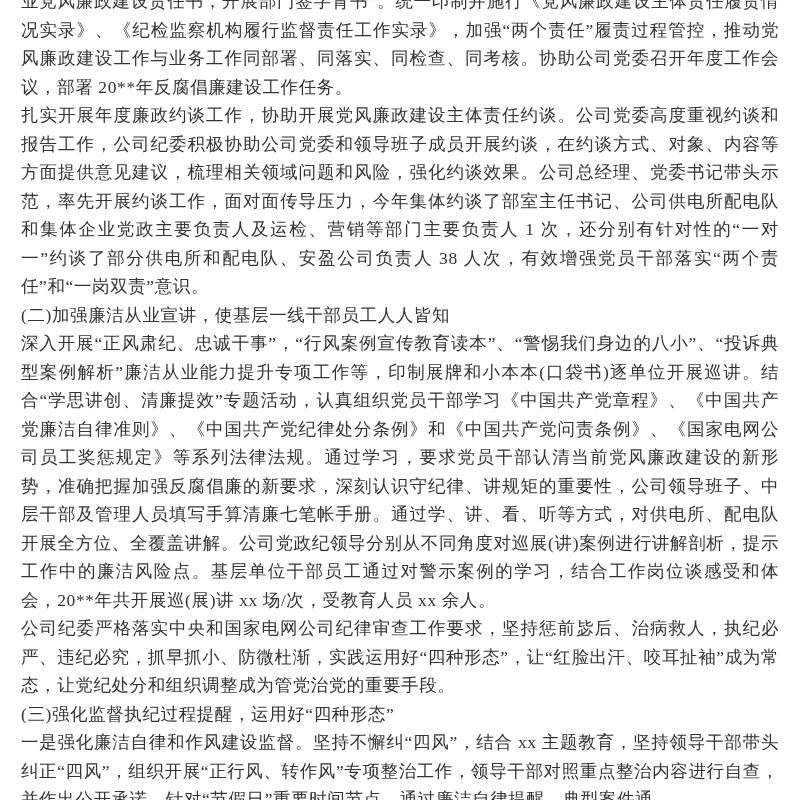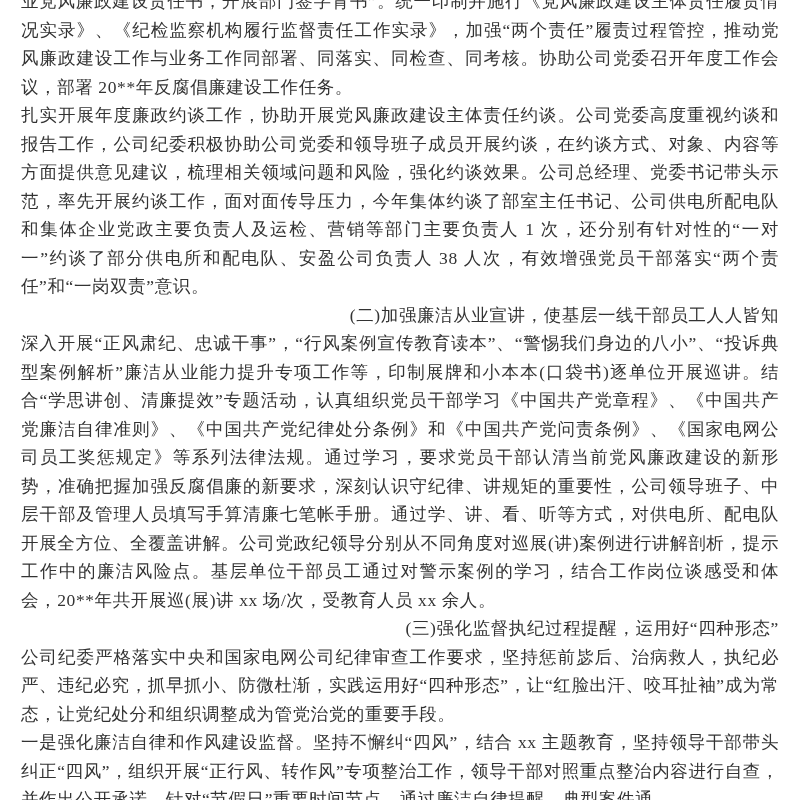--- a/index.html
+++ b/index.html
@@ -28,27 +28,27 @@
     font-size: 17.5px;
     line-height: 28.5px;
     letter-spacing: 0.6px;
     color: #333333;
     text-align: justify;
     text-justify: inter-ideograph;
     word-break: break-all;
     font-weight: 400;
   }
   .section-heading {
-    text-align: right;
+    text-align: left;
   }
 </style>
 </head>
 <body style="background: rgb(255, 255, 255);">
 
 <div class="page">
   <p class="doc-block" style="color: rgb(51, 51, 51);">业党风廉政建设责任书，开展部门签字背书”。统一印制并施行《党风廉政建设主体责任履责情况实录》、《纪检监察机构履行监督责任工作实录》，加强“两个责任”履责过程管控，推动党风廉政建设工作与业务工作同部署、同落实、同检查、同考核。协助公司党委召开年度工作会议，部署 20**年反腐倡廉建设工作任务。</p>
   <p class="doc-block" style="color: rgb(51, 51, 51);">扎实开展年度廉政约谈工作，协助开展党风廉政建设主体责任约谈。公司党委高度重视约谈和报告工作，公司纪委积极协助公司党委和领导班子成员开展约谈，在约谈方式、对象、内容等方面提供意见建议，梳理相关领域问题和风险，强化约谈效果。公司总经理、党委书记带头示范，率先开展约谈工作，面对面传导压力，今年集体约谈了部室主任书记、公司供电所配电队和集体企业党政主要负责人及运检、营销等部门主要负责人 1 次，还分别有针对性的“一对一”约谈了部分供电所和配电队、安盈公司负责人 38 人次，有效增强党员干部落实“两个责任”和“一岗双责”意识。</p>
   <p class="doc-block section-heading" style="color: rgb(51, 51, 51);">(二)加强廉洁从业宣讲，使基层一线干部员工人人皆知</p>
   <p class="doc-block" style="color: rgb(51, 51, 51);">深入开展“正风肃纪、忠诚干事”，“行风案例宣传教育读本”、“警惕我们身边的八小”、“投诉典型案例解析”廉洁从业能力提升专项工作等，印制展牌和小本本(口袋书)逐单位开展巡讲。结合“学思讲创、清廉提效”专题活动，认真组织党员干部学习《中国共产党章程》、《中国共产党廉洁自律准则》、《中国共产党纪律处分条例》和《中国共产党问责条例》、《国家电网公司员工奖惩规定》等系列法律法规。通过学习，要求党员干部认清当前党风廉政建设的新形势，准确把握加强反腐倡廉的新要求，深刻认识守纪律、讲规矩的重要性，公司领导班子、中层干部及管理人员填写手算清廉七笔帐手册。通过学、讲、看、听等方式，对供电所、配电队开展全方位、全覆盖讲解。公司党政纪领导分别从不同角度对巡展(讲)案例进行讲解剖析，提示工作中的廉洁风险点。基层单位干部员工通过对警示案例的学习，结合工作岗位谈感受和体会，20**年共开展巡(展)讲 xx 场/次，受教育人员 xx 余人。</p>
+  <p class="doc-block" style="color: rgb(51, 51, 51);">公司纪委严格落实中央和国家电网公司纪律审查工作要求，坚持惩前毖后、治病救人，执纪必严、违纪必究，抓早抓小、防微杜渐，实践运用好“四种形态”，让“红脸出汗、咬耳扯袖”成为常态，让党纪处分和组织调整成为管党治党的重要手段。</p>
   <p class="doc-block section-heading" style="color: rgb(51, 51, 51);">(三)强化监督执纪过程提醒，运用好“四种形态”</p>
-  <p class="doc-block" style="color: rgb(51, 51, 51);">公司纪委严格落实中央和国家电网公司纪律审查工作要求，坚持惩前毖后、治病救人，执纪必严、违纪必究，抓早抓小、防微杜渐，实践运用好“四种形态”，让“红脸出汗、咬耳扯袖”成为常态，让党纪处分和组织调整成为管党治党的重要手段。</p>
   <p class="doc-block" style="color: rgb(51, 51, 51);">一是强化廉洁自律和作风建设监督。坚持不懈纠“四风”，结合 xx 主题教育，坚持领导干部带头纠正“四风”，组织开展“正行风、转作风”专项整治工作，领导干部对照重点整治内容进行自查，并作出公开承诺。针对“节假日”重要时间节点，通过廉洁自律提醒、典型案件通</p>
 </div>
 
 </body></html>

